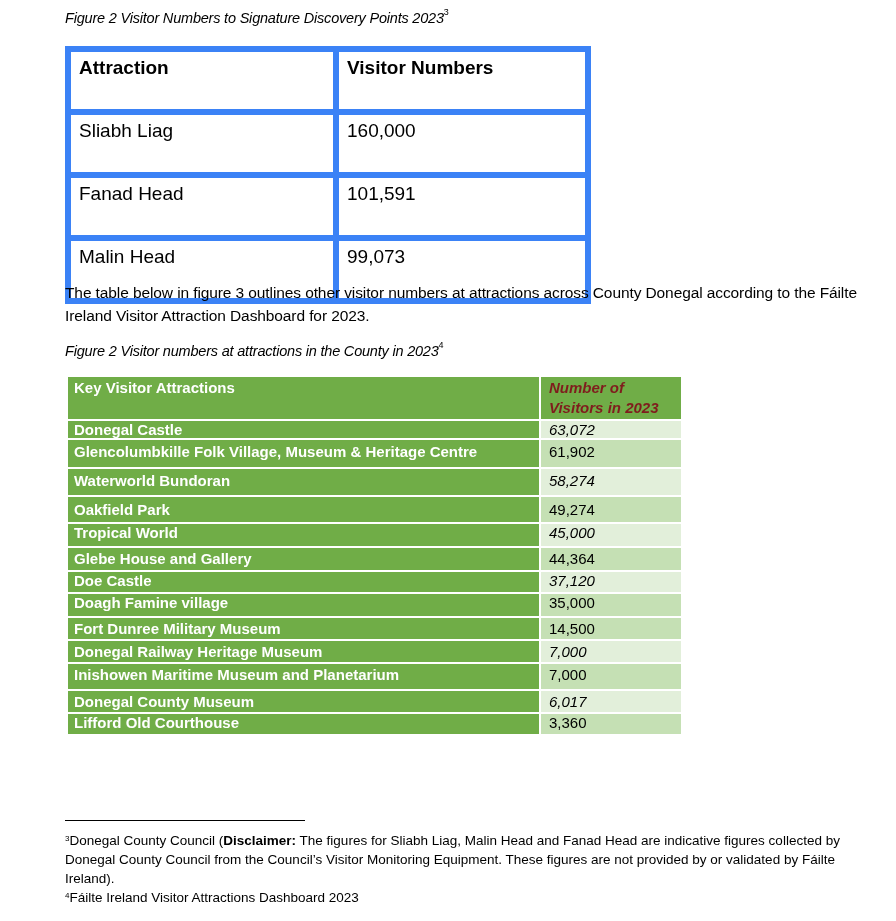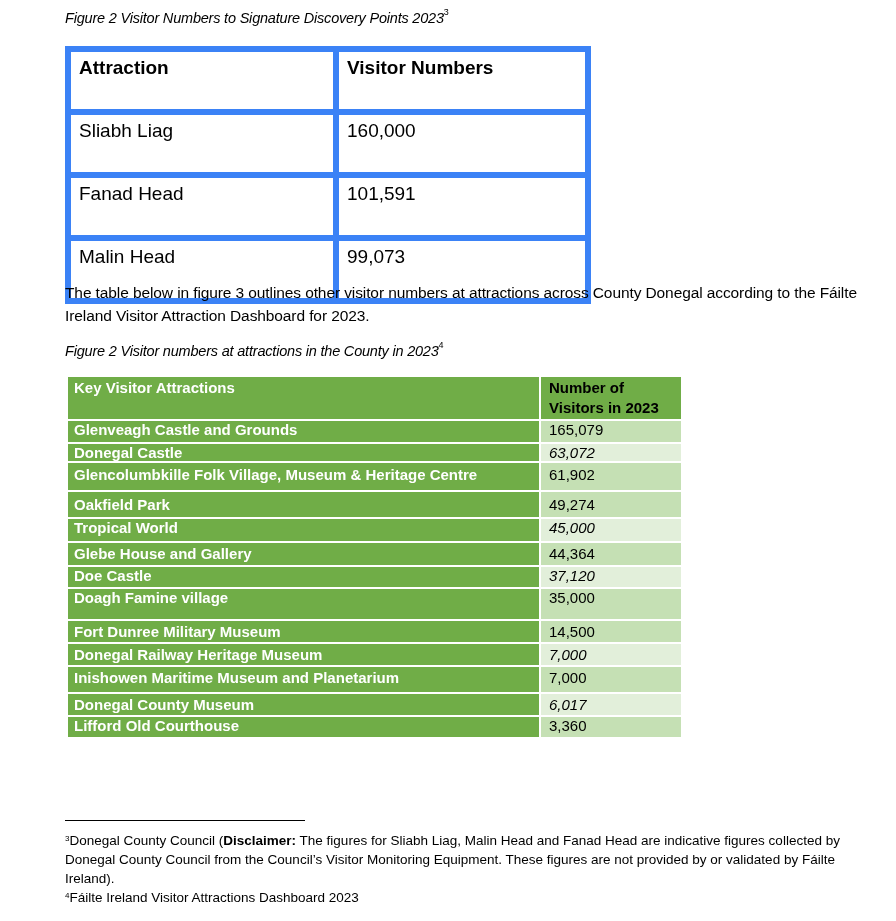--- a/index.html
+++ b/index.html
@@ -11,21 +11,21 @@
   table.sig { position:absolute; left:65px; top:46px; border-collapse:collapse; width:526px; }
   table.sig td { border:6px solid #3b82f6; vertical-align:top; padding:5px 8px 0 8px; font-size:19px; height:52px; }
   table.sig td.c1 { width:246px; }
   table.sig tr.head td { font-weight:bold; }
   .para { position:absolute; left:65px; top:281px; width:800px; font-size:15.5px; line-height:23px; letter-spacing:-0.1px; }
   table.green { position:absolute; left:68px; top:377px; border-collapse:collapse; width:613px; font-size:15px; }
   table.green td { padding:0 6px; vertical-align:top; border-bottom:2px solid #ffffff; }
   table.green td.name { background:#70ad47; color:#ffffff; font-weight:bold; width:459px; border-right:2px solid #ffffff; }
   table.green td.val { color:#000; padding-left:8px; }
   table.green tr.hdr td { background:#70ad47; color:#ffffff; font-weight:bold; line-height:20px; padding-top:1px; }
-  table.green tr.hdr td.val { color:#000000; }
+  table.green tr.hdr td.val { color:#7f1d1d;font-style:italic; }
   table.green tr.dark td.val { background:#c5e0b4; }
   table.green tr.light td.val { background:#e2efda;font-style:italic; }
   .rule { position:absolute; left:65px; top:820px; width:240px; height:1px; background:#000; }
   .foot { position:absolute; left:65px; top:831px; width:800px; font-size:13.5px; line-height:19px; }
   .foot sup { font-size:8px; vertical-align:top; position:relative; top:-2px; }
 </style>
 </head>
 <body>
 
 <div class="caption" id="cap1"><span>Figure 2 Visitor Numbers to Signature Discovery Points 2023</span><sup>3</sup></div>
@@ -54,49 +54,49 @@
 <div class="para">The table below in figure 3 outlines other visitor numbers at attractions across County Donegal according to the Fáilte Ireland Visitor Attraction Dashboard for 2023.</div>
 
 <div class="caption" id="cap2"><span>Figure 2 Visitor numbers at attractions in the County in 2023</span><sup>4</sup></div>
 
 <table class="green">
   <tbody>
       <tr class="hdr" style="height:43px;">
     <td class="name">Key Visitor Attractions</td>
     <td class="val" style="padding-right:20px;">Number of Visitors in 2023</td>
   </tr>
-  <tr class="dark" style="height:23px;">
-        <td class="name">Glenveagh Castle and Grounds</td>
-        <td class="val">165,079</td>
-      </tr>
   <tr class="light" style="height:16px;">
         <td class="name">Donegal Castle</td>
         <td class="val">63,072</td>
       </tr>
   <tr class="dark" style="height:29px;">
         <td class="name" style="padding-top:3px;">Glencolumbkille Folk Village, Museum &amp; Heritage Centre</td>
         <td class="val" style="padding-top:3px;">61,902</td>
+      </tr>
+  <tr class="light" style="height:28px;">
+        <td class="name" style="padding-top:3px;">Waterworld Bundoran</td>
+        <td class="val" style="padding-top:3px;">58,274</td>
       </tr>
   <tr class="dark" style="height:27px;">
         <td class="name" style="padding-top:4px;">Oakfield Park</td>
         <td class="val" style="padding-top:4px;">49,274</td>
       </tr>
   <tr class="light" style="height:24px;">
         <td class="name">Tropical World</td>
         <td class="val">45,000</td>
       </tr>
   <tr class="dark" style="height:24px;">
         <td class="name" style="padding-top:2px;">Glebe House and Gallery</td>
         <td class="val" style="padding-top:2px;">44,364</td>
       </tr>
   <tr class="light" style="height:22px;">
         <td class="name">Doe Castle</td>
         <td class="val">37,120</td>
       </tr>
-  <tr class="dark" style="height:32px;padding-left:20px;">
+  <tr class="dark" style="height:24px;padding-left:20px;">
         <td class="name">Doagh Famine village</td>
         <td class="val">35,000</td>
       </tr>
   <tr class="dark" style="height:23px;">
         <td class="name" style="padding-top:2px;">Fort Dunree Military Museum</td>
         <td class="val" style="padding-top:2px;">14,500</td>
       </tr>
   <tr class="light" style="height:23px;">
         <td class="name" style="padding-top:2px;">Donegal Railway Heritage Museum</td>
         <td class="val" style="padding-top:2px;">7,000</td>

